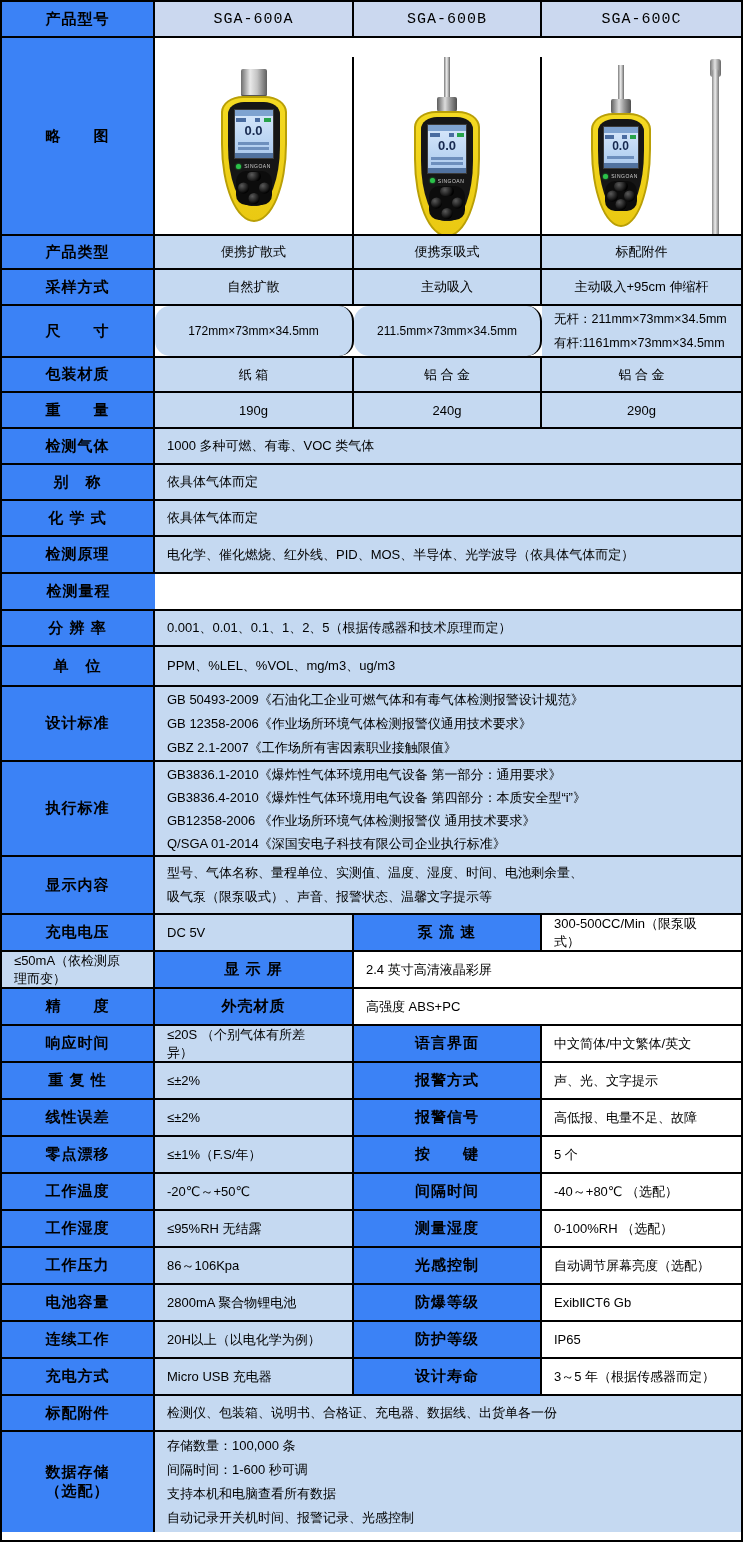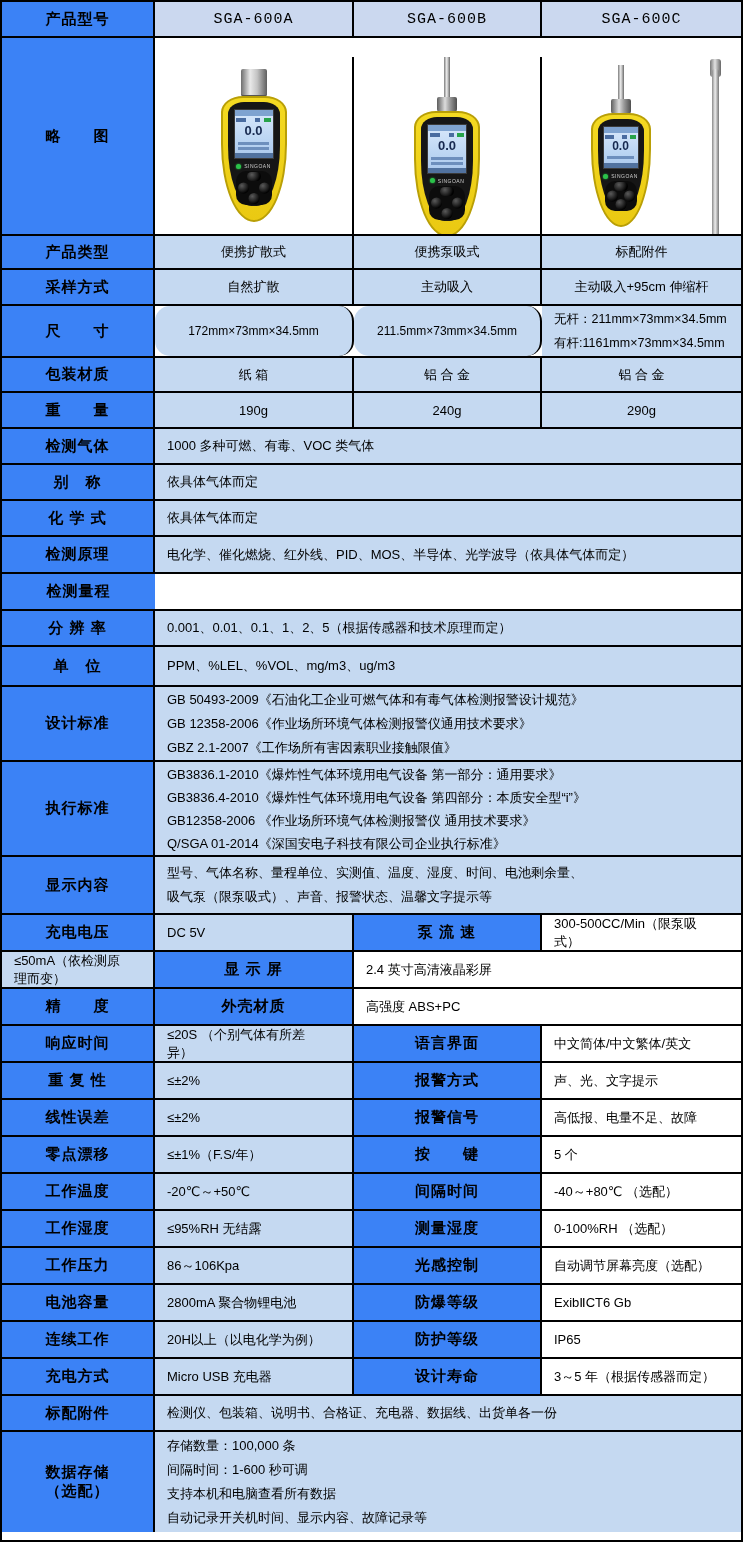--- a/index.html
+++ b/index.html
@@ -342,17 +342,17 @@
 
   <div class="row cols2" style="height:100px">
     <div class="cell label stackc">
       <div>数据存储</div>
       <div>（选配）</div>
     </div>
     <div class="cell blue stack left fs13">
       <div class="line">存储数量：100,000 条</div>
       <div class="line">间隔时间：1-600 秒可调</div>
       <div class="line">支持本机和电脑查看所有数据</div>
-      <div class="line">自动记录开关机时间、显示内容、故障记录等</div>
+      <div class="line">自动记录开关机时间、报警记录、光感控制</div>
     </div>
   </div>
 
 </div>
 
 </body></html>

